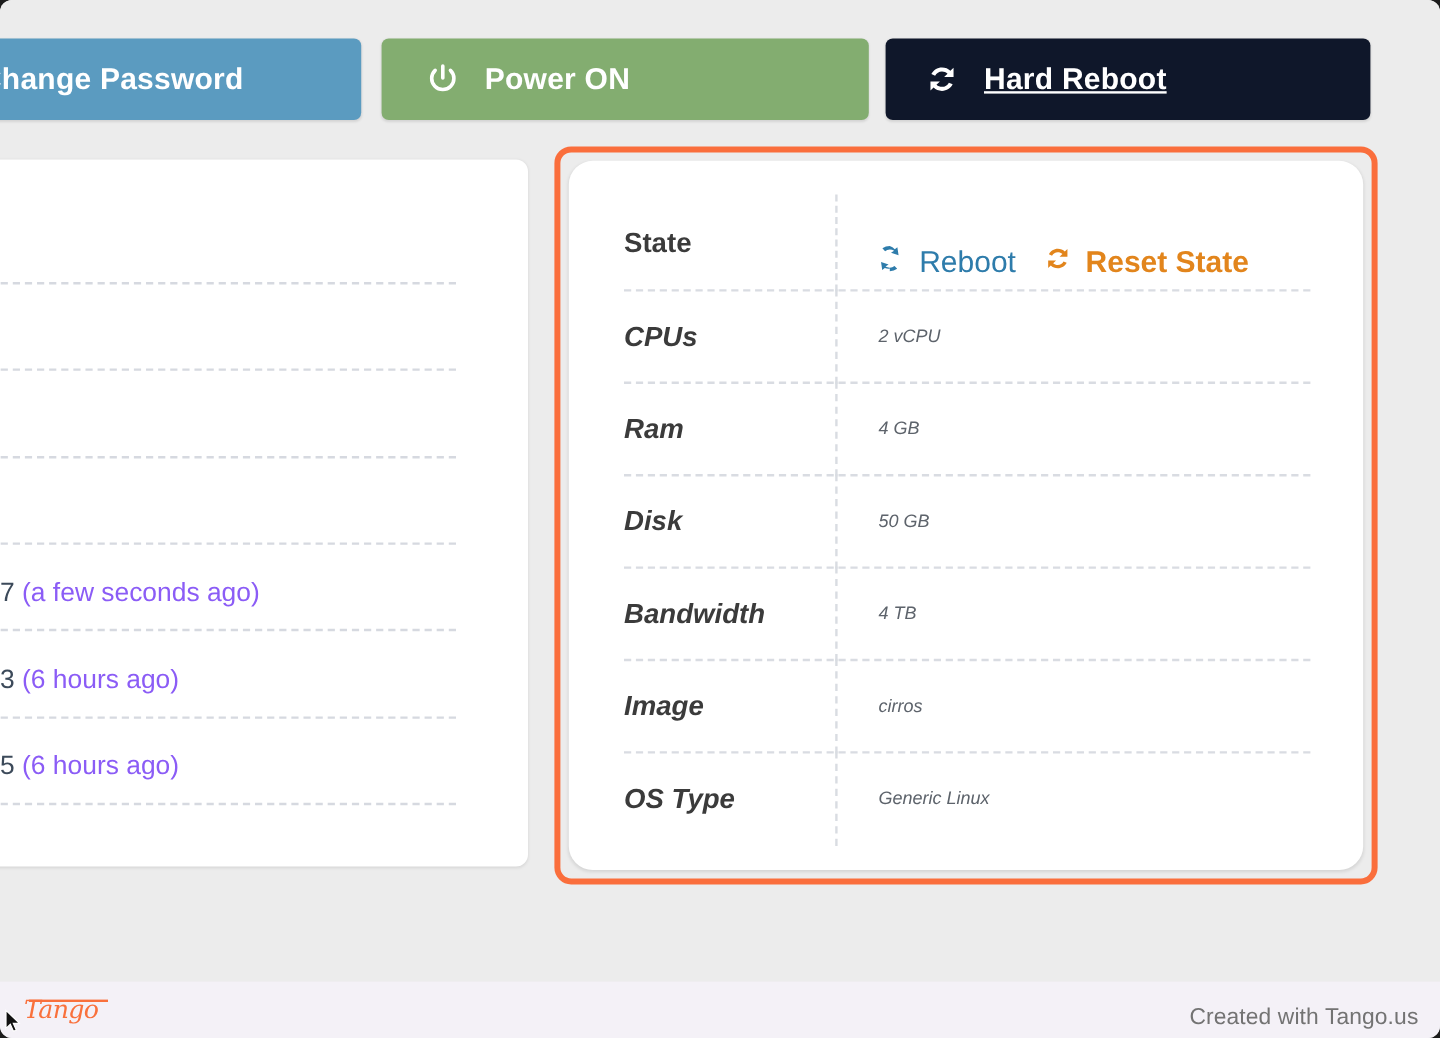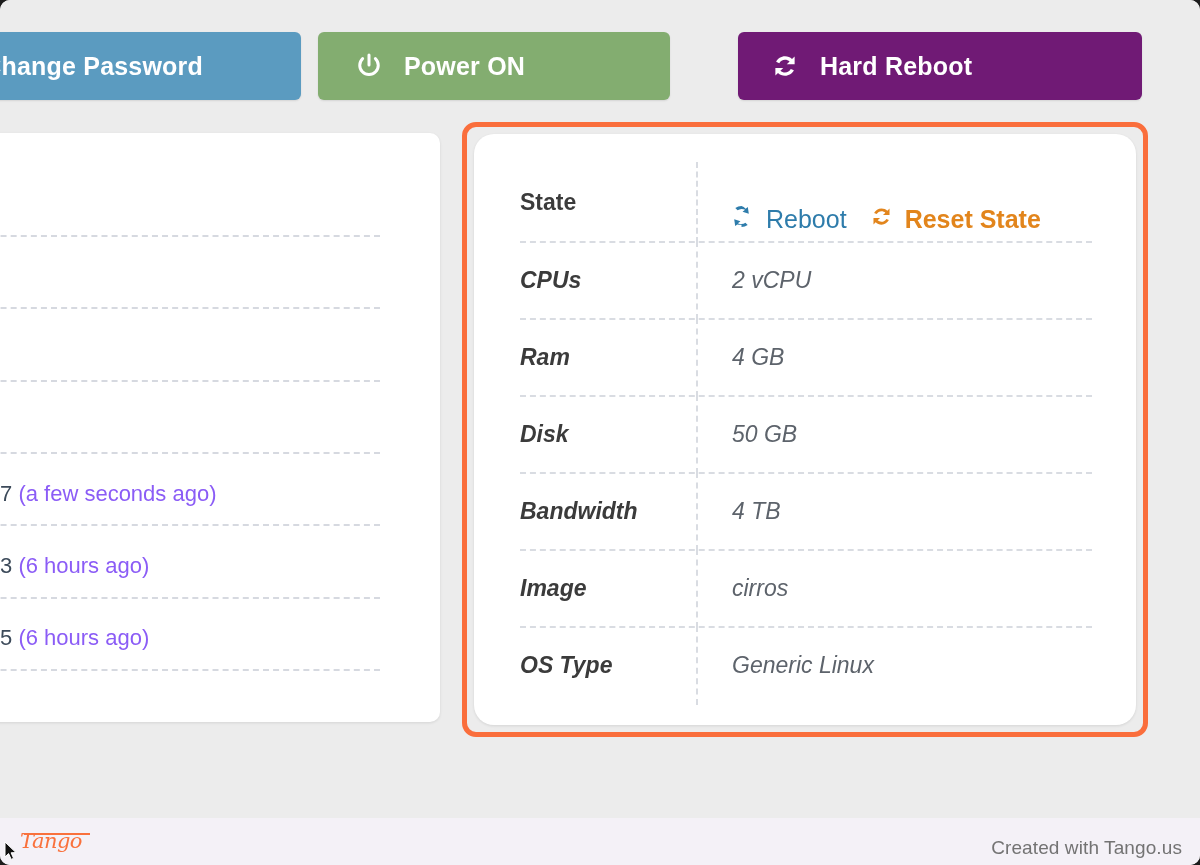--- a/index.html
+++ b/index.html
@@ -53,32 +53,33 @@
     width: 401px;
     background: #5b9bc0;
     padding-left: 0;
     justify-content: flex-end;
     padding-right: 18px;
   }
   #btn-change-password .blabel { padding-right: 80px; }
 
   #btn-power-on {
     left: 318px;
-    width: 352px;
+    width: 406px;
     background: #83ad70;
     padding-left: 36px;
     gap: 20px;
   }
 
   #btn-hard-reboot {
     left: 738px;
     width: 404px;
-    background: #701a75;
+    background: #0f172a;
     padding-left: 32px;
     gap: 20px;
+    text-decoration: underline;
   }
 
   .btn-ico { display: flex; align-items: center; justify-content: center; }
 
   
   #left-card {
     position: absolute;
     left: -60px;
     top: 133px;
     width: 500px;
@@ -162,21 +163,21 @@
   .dsep {
     position: absolute;
     left: 176px;
     top: -2px;
     bottom: -2px;
     border-left: 2px dashed #d9dce2;
   }
 
   .dvalue {
     padding-left: 36px;
-    font-size: 23px;
+    font-size: 15px;
     color: #5d636b;
     white-space: nowrap;
     display: flex;
     align-items: center;
   }
 
   
   .state-links { display: flex; align-items: center; gap: 0; padding-left: 32px; }
   .state-link {
     display: flex;

